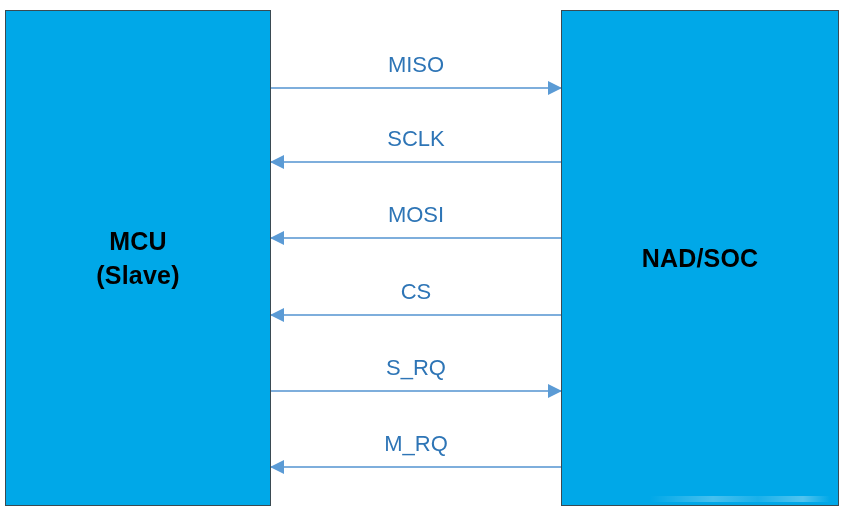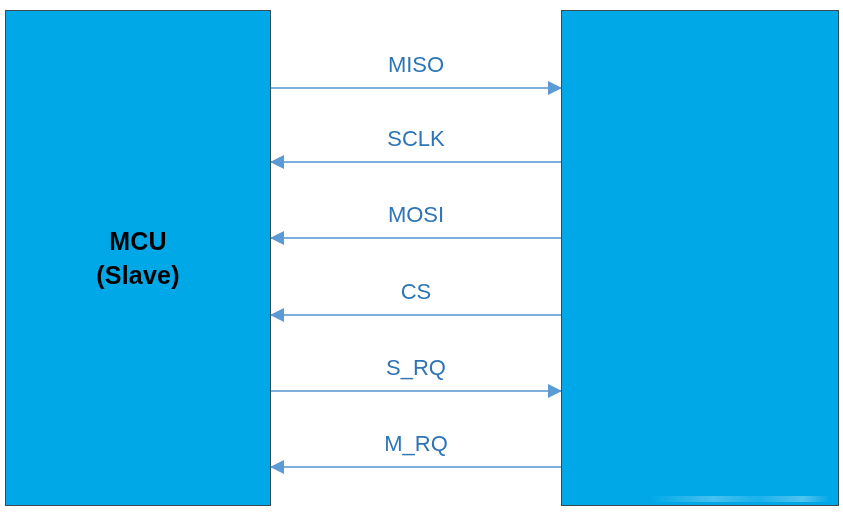--- a/index.html
+++ b/index.html
@@ -119,20 +119,21 @@
 <body>
 
 <div id="canvas">
 
   <div class="node-box" id="node-left">
     <div class="node-line">MCU</div>
     <div class="node-line">(Slave)</div>
   </div>
 
   <div class="node-box" id="node-right">
+    <div class="node-line">NAD/SOC</div>
   </div>
 
   <div class="signal-row" data-direction="right" style="top:88px">
     <div class="signal-shaft"></div>
     <div class="signal-head"></div>
     <div class="signal-label">MISO</div>
   </div>
 
   <div class="signal-row" data-direction="left" style="top:162px">
     <div class="signal-shaft"></div>

